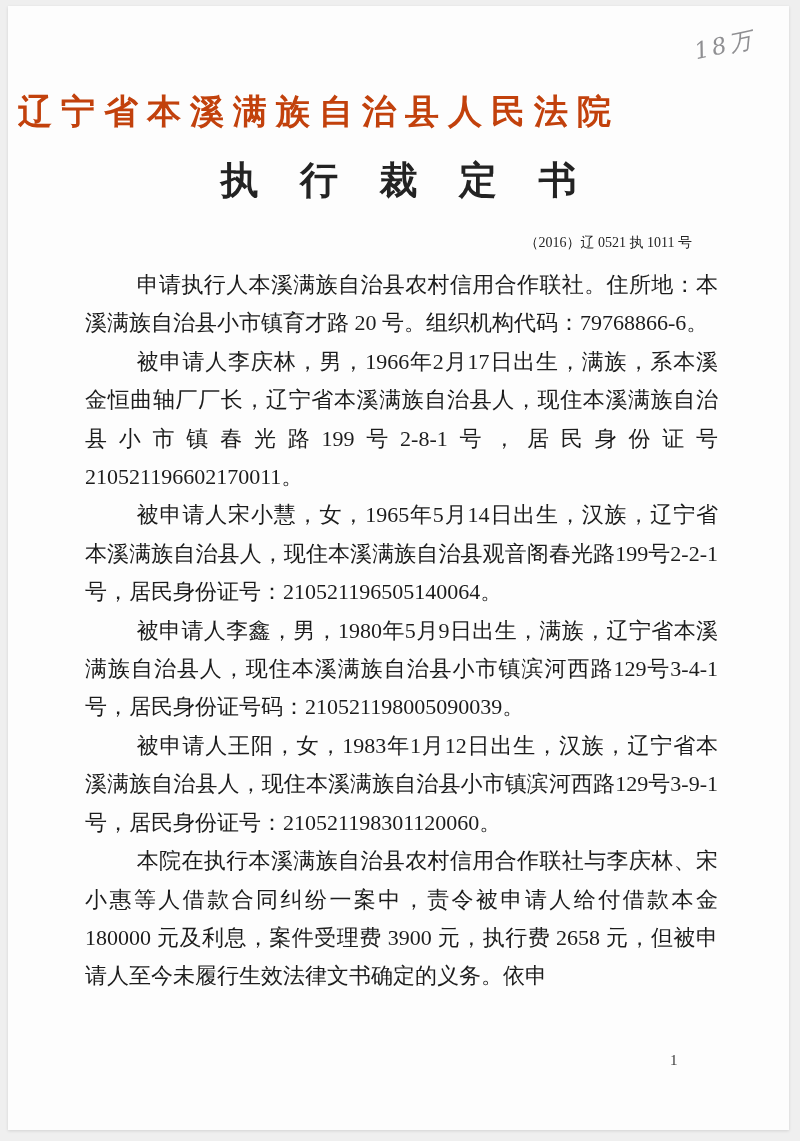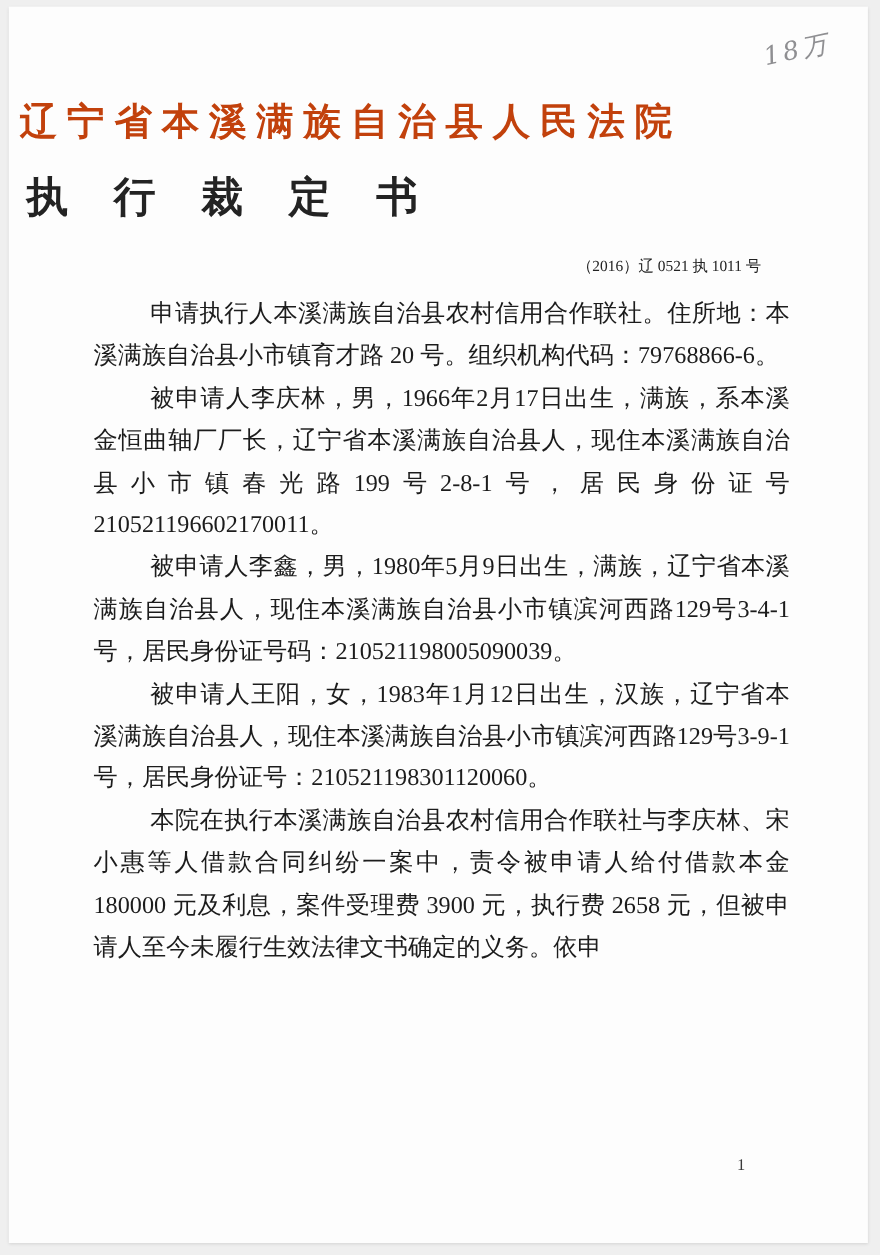--- a/index.html
+++ b/index.html
@@ -38,21 +38,21 @@
     text-align: left;
     font-size: 34px;
     font-weight: bold;
     letter-spacing: 9px;
     line-height: 40px;
     color: #c2410c;
   }
   .doc-title {
     margin-top: 26px;
     padding-left: 16px;
-    text-align: left;
+    text-align: center;
     font-size: 38px;
     font-weight: bold;
     letter-spacing: 16px;
     line-height: 44px;
     color: #232323;
   }
   .case-no {
     margin-top: 26px;
     text-align: right;
     padding-right: 97px;
@@ -90,20 +90,21 @@
 
     <h1 class="court">辽宁省本溪满族自治县人民法院</h1>
 
     <h2 class="doc-title">执 行 裁 定 书</h2>
 
     <div class="case-no">（2016）辽 0521 执 1011 号</div>
 
     <div class="body-text">
       <p>申请执行人本溪满族自治县农村信用合作联社。住所地：本溪满族自治县小市镇育才路 20 号。组织机构代码：79768866-6。</p>
       <p>被申请人李庆林，男，1966年2月17日出生，满族，系本溪金恒曲轴厂厂长，辽宁省本溪满族自治县人，现住本溪满族自治县小市镇春光路199号2-8-1号，居民身份证号210521196602170011。</p>
+      <p>被申请人宋小慧，女，1965年5月14日出生，汉族，辽宁省本溪满族自治县人，现住本溪满族自治县观音阁春光路199号2-2-1号，居民身份证号：210521196505140064。</p>
       <p>被申请人李鑫，男，1980年5月9日出生，满族，辽宁省本溪满族自治县人，现住本溪满族自治县小市镇滨河西路129号3-4-1号，居民身份证号码：210521198005090039。</p>
       <p>被申请人王阳，女，1983年1月12日出生，汉族，辽宁省本溪满族自治县人，现住本溪满族自治县小市镇滨河西路129号3-9-1号，居民身份证号：210521198301120060。</p>
       <p>本院在执行本溪满族自治县农村信用合作联社与李庆林、宋小惠等人借款合同纠纷一案中，责令被申请人给付借款本金 180000 元及利息，案件受理费 3900 元，执行费 2658 元，但被申请人至今未履行生效法律文书确定的义务。依申</p>
     </div>
 
     <div class="page-num">1</div>
 
   </div>
 </div>
 

